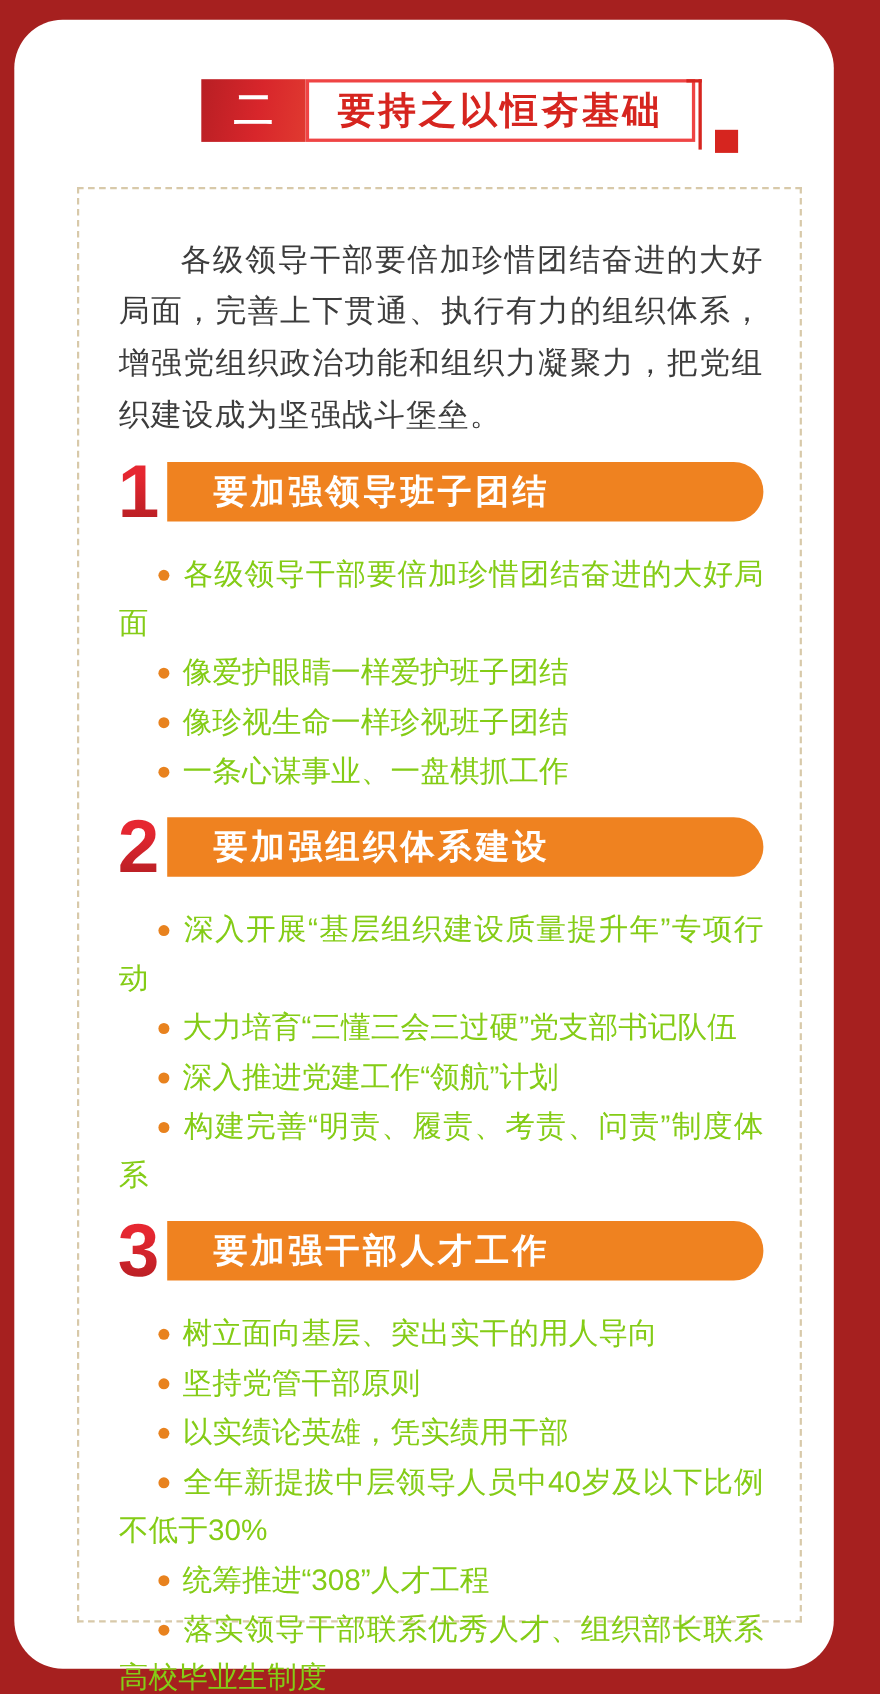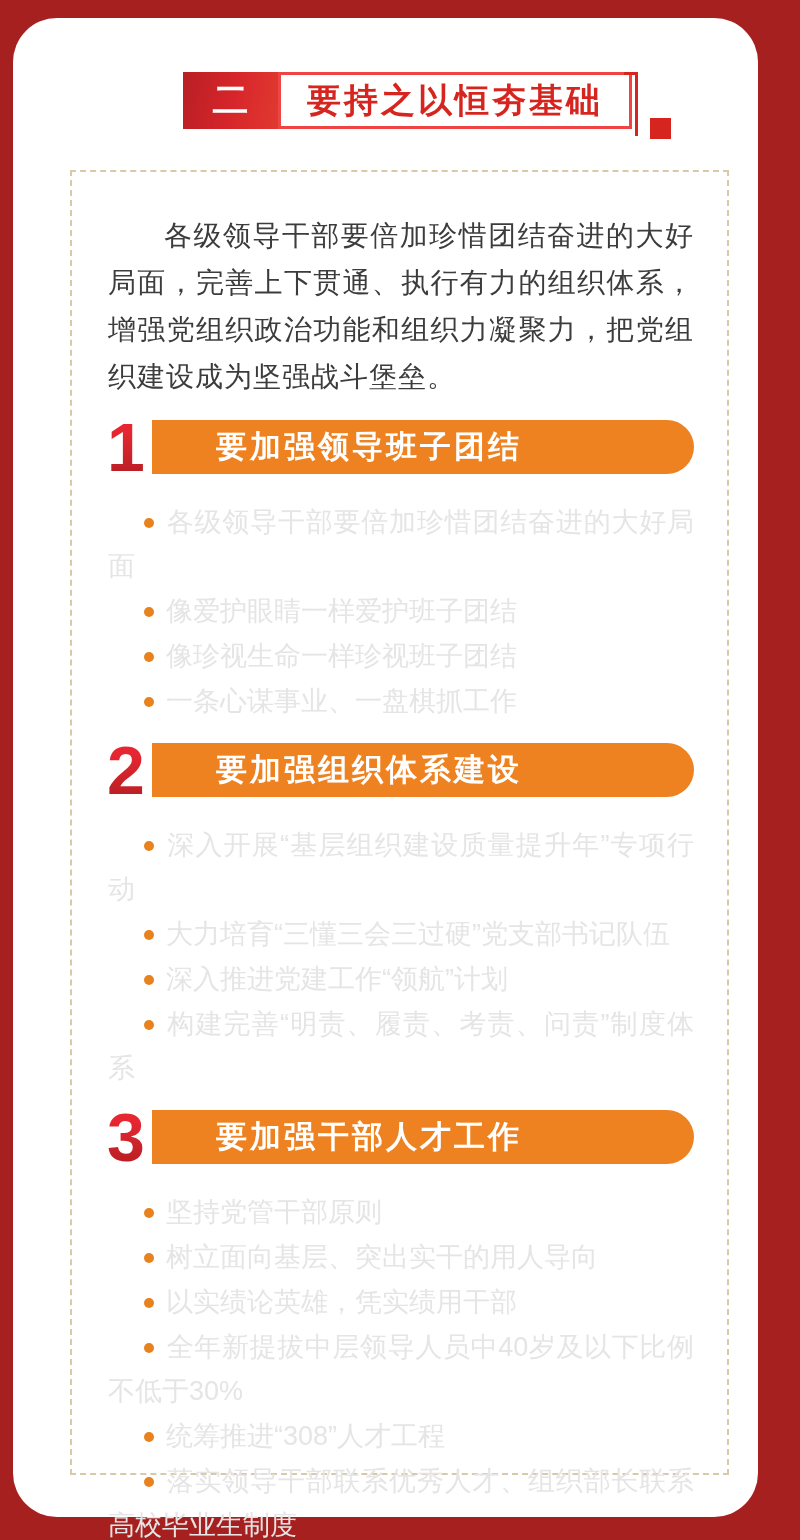--- a/index.html
+++ b/index.html
@@ -54,24 +54,24 @@
   .section-header { display:flex; align-items:center; margin-left:-4px; margin-bottom:26px; }
   .section-number {
     min-width:44px; text-align:center; font-size:68px; font-weight:bold; line-height:54px;
     background:linear-gradient(180deg,#e62731 20%,#b81f24 100%);
     -webkit-background-clip:text; background-clip:text; color:transparent;
     margin-right:4px;
   }
   .section-bar {
     flex:1; height:54px; background:#ef8220;
     border-radius:0 27px 27px 0;
-    display:flex; align-items:center; padding-left:64px; box-sizing:border-box;
+    display:flex; align-items:center; padding-left:42px; box-sizing:border-box;
     color:#ffffff; font-size:31px; font-weight:bold; letter-spacing:3px;
   }
-  .bullets { color:#e5e5e5; font-size:27px; line-height:44px;margin-top:16px; }
+  .bullets { color:#84cc16; font-size:27px; line-height:44px;margin-top:16px; }
   .bullet-item { text-indent:36px; margin-bottom:1px; text-align:justify; }
   .dot {
     display:inline-block; width:10px; height:10px; border-radius:50%;
     background:#e8821e; margin-right:12px; vertical-align:3px; text-indent:0;
   }
 </style>
 </head>
 <body>
 
 <div class="panel"></div>
@@ -121,22 +121,22 @@
   </div>
 
   <div class="section">
     <div class="section-header">
       <span class="section-number">3</span>
       <div class="section-bar">
         <span>要加强干部人才工作</span>
       </div>
     </div>
     <div class="bullets">
+      <div class="bullet-item"><span class="dot"></span><span>树立面向基层、突出实干的用人导向</span></div>
       <div class="bullet-item"><span class="dot"></span><span>坚持党管干部原则</span></div>
-      <div class="bullet-item"><span class="dot"></span><span>树立面向基层、突出实干的用人导向</span></div>
       <div class="bullet-item"><span class="dot"></span><span>以实绩论英雄，凭实绩用干部</span></div>
       <div class="bullet-item"><span class="dot"></span><span>全年新提拔中层领导人员中40岁及以下比例不低于30%</span></div>
       <div class="bullet-item"><span class="dot"></span><span>统筹推进“308”人才工程</span></div>
       <div class="bullet-item"><span class="dot"></span><span>落实领导干部联系优秀人才、组织部长联系高校毕业生制度</span></div>
     </div>
   </div>
 
 </div>
 
 </body></html>

